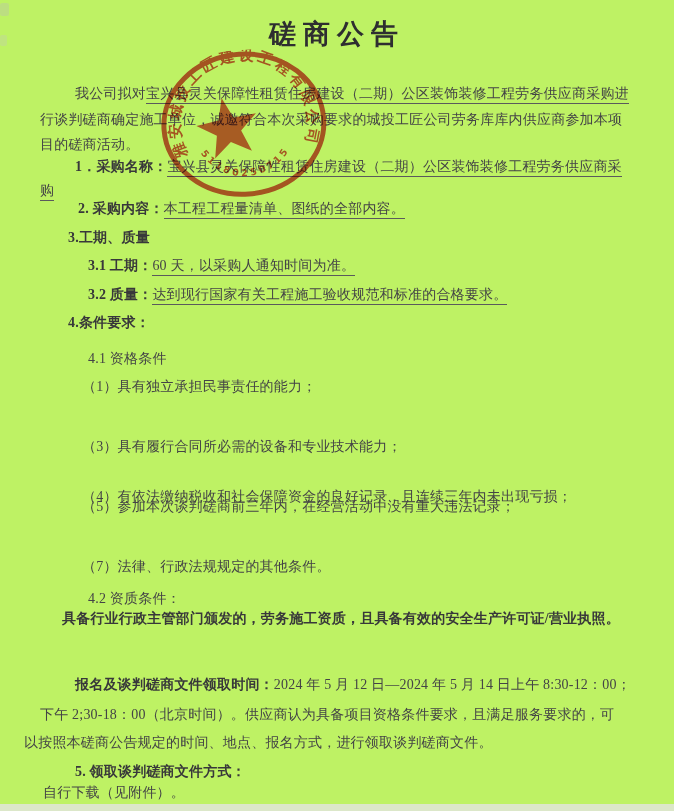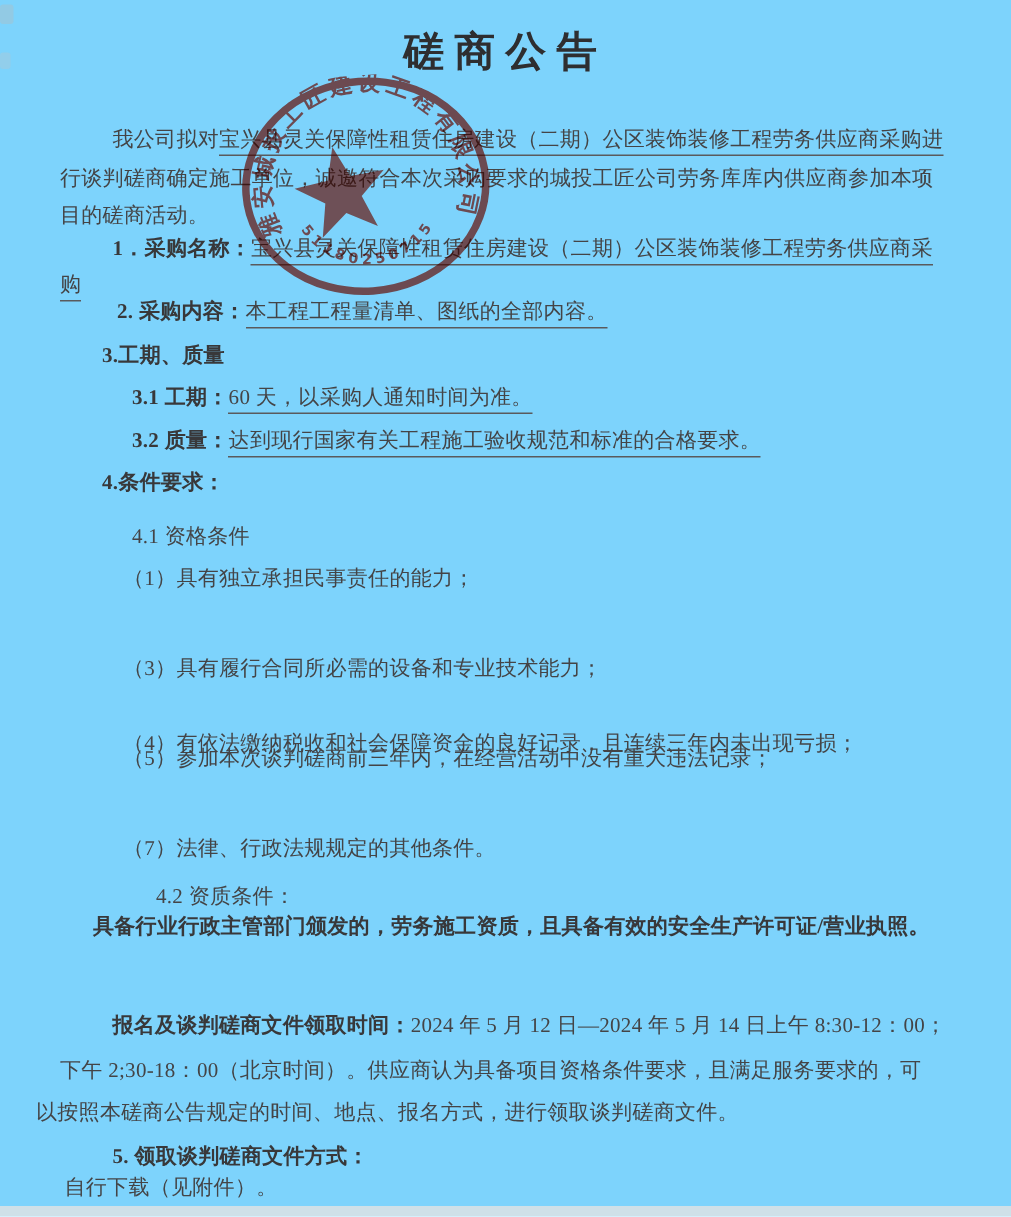--- a/index.html
+++ b/index.html
@@ -1,21 +1,21 @@
 <!DOCTYPE html>
 <html><head>
 <meta charset="utf-8">
 <style>
   * { margin: 0; padding: 0; box-sizing: border-box; }
   html, body { background: #ffffff; }
   .page {
     position: relative;
     width: 674px;
     height: 811px;
-    background: #7dd3fc;
+    background: #bef264;
     overflow: hidden;
     font-family: "Liberation Serif", "DejaVu Serif", serif;
     color: #424242;
   }
   .line {
     position: absolute;
     white-space: nowrap;
     font-size: 14px;
     line-height: 18px;
     letter-spacing: 0.2px;
@@ -95,21 +95,21 @@
   <div class="line" style="left:88px; top:257px;"><span class="b">3.1 工期：</span><span class="u">60 天，以采购人通知时间为准。</span></div>
   <div class="line" style="left:88px; top:286px;"><span class="b">3.2 质量：</span><span class="u">达到现行国家有关工程施工验收规范和标准的合格要求。</span></div>
 
   <div class="line" style="left:68px; top:314px;"><span class="b">4.条件要求：</span></div>
   <div class="line" style="left:88px; top:350px;">4.1 资格条件</div>
   <div class="line" style="left:82px; top:378px;">（1）具有独立承担民事责任的能力；</div>
   <div class="line" style="left:82px; top:438px;">（3）具有履行合同所必需的设备和专业技术能力；</div>
   <div class="line" style="left:82px; top:488px;">（4）有依法缴纳税收和社会保障资金的良好记录，且连续三年内未出现亏损；</div>
   <div class="line" style="left:82px; top:498px;">（5）参加本次谈判磋商前三年内，在经营活动中没有重大违法记录；</div>
   <div class="line" style="left:82px; top:558px;">（7）法律、行政法规规定的其他条件。</div>
-  <div class="line" style="left:88px; top:590px;margin-left:16px;">4.2 资质条件：</div>
+  <div class="line" style="left:88px; top:590px;">4.2 资质条件：</div>
   <div class="line" style="left:62px; top:610px;"><span class="b">具备行业行政主管部门颁发的，劳务施工资质，且具备有效的安全生产许可证/营业执照。</span></div>
 
   <div class="line" style="left:75px; top:676px;"><span class="b">报名及谈判磋商文件领取时间：</span><span>2024 年 5 月 12 日—2024 年 5 月 14 日上午 8:30-12：00；</span></div>
   <div class="line" style="left:40px; top:706px;">下午 2;30-18：00（北京时间）。供应商认为具备项目资格条件要求，且满足服务要求的，可</div>
   <div class="line" style="left:24px; top:734px;">以按照本磋商公告规定的时间、地点、报名方式，进行领取谈判磋商文件。</div>
 
   <div class="line" style="left:75px; top:763px;"><span class="b">5.  领取谈判磋商文件方式：</span></div>
   <div class="line" style="left:43px; top:784px;">自行下载（见附件）。</div>
 
   <svg class="seal" viewBox="0 0 172 152">

